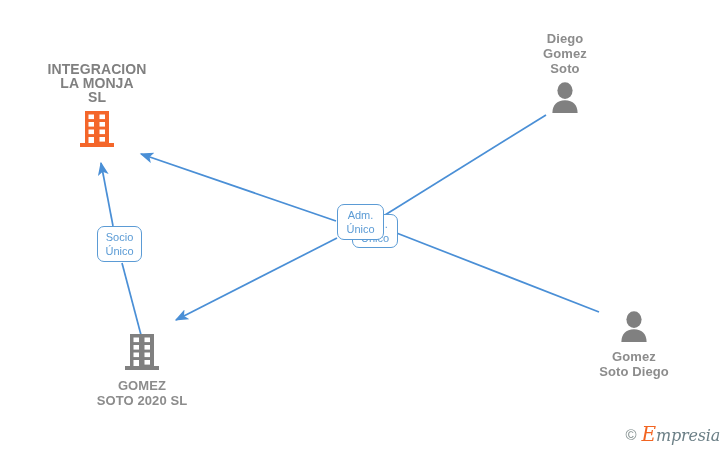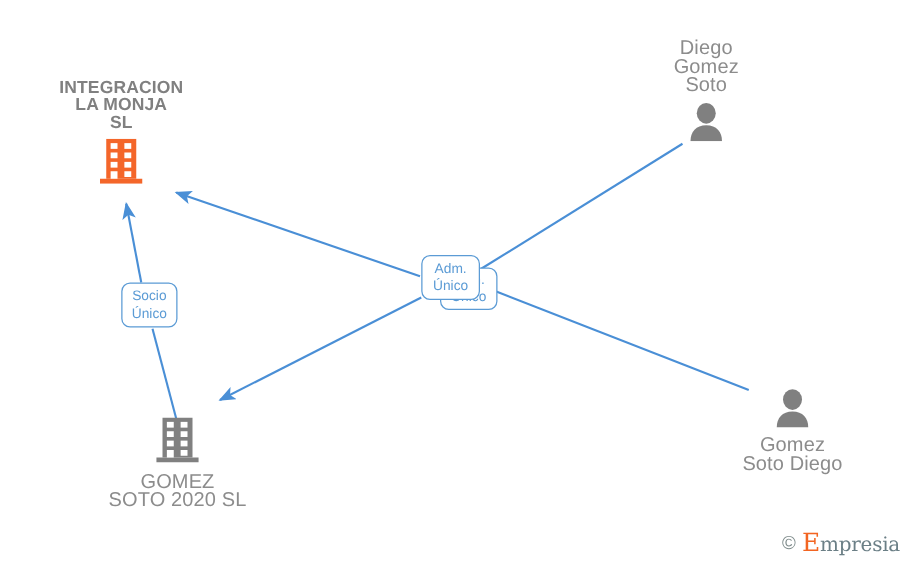--- a/index.html
+++ b/index.html
@@ -31,22 +31,22 @@
   .node-label {
     font-size: 14px;
     font-weight: bold;
     color: #808080;
     line-height: 14px;
     letter-spacing: 0.1px;
     white-space: pre-line;
     text-align: center;
   }
   .node-label.plain {
-    font-weight: normal;
-    font-size: 16px;
+    font-weight: bold;
+    font-size: 13px;
     color: #8c8c8c;
     line-height: 15px;
   }
   .glyph {
     display: block;
     margin: 0 auto;
   }
   
   .relbox {
     position: absolute;
@@ -81,20 +81,21 @@
     gap: 5px;
     user-select: none;
   }
   #watermark .copy {
     font-size: 15px;
     color: #7f8c8c;
     line-height: 1;
   }
   #watermark .brand {
     font-family: "DejaVu Serif", serif;
+    font-style: italic;
     font-size: 16px;
     line-height: 1;
     color: #6b7f86;
     letter-spacing: -0.2px;
   }
   #watermark .brand .cap {
     color: #f26522;
     font-size: 20px;
   }
 </style>

